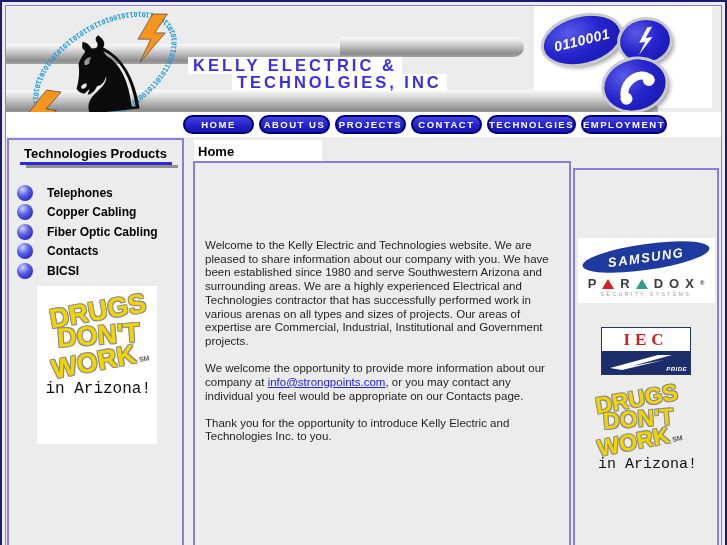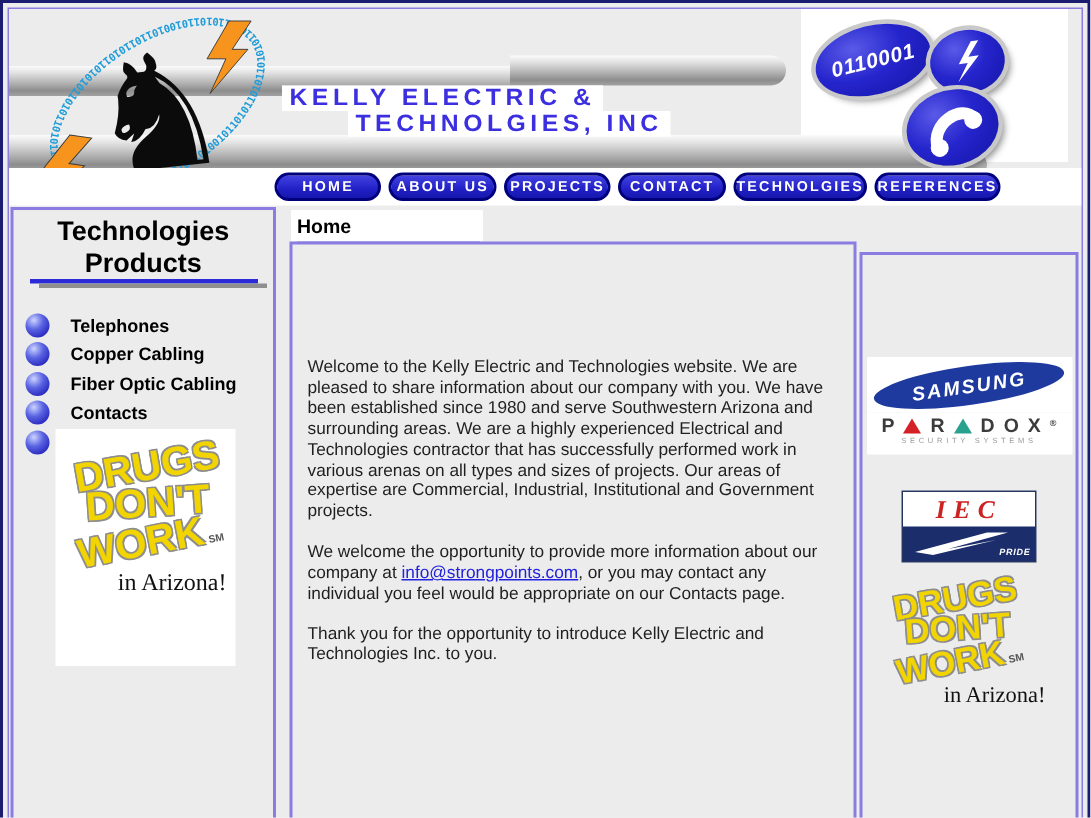--- a/index.html
+++ b/index.html
@@ -39,36 +39,36 @@
     display:flex;align-items:center;justify-content:center;text-decoration:none;white-space:nowrap;}
 
   
   .rule{height:3px;background:#2a2ad8;position:relative;}
   .rule::after{content:"";position:absolute;left:6px;top:3px;width:100%;height:3px;background:#8f8f8f;}
 
   
   .leftbox{position:absolute;left:1px;top:132px;bottom:0;width:177px;box-sizing:border-box;
     border:2px solid #8a7ce0;background:#ececec;}
   .side-head{margin:4px auto 0;width:152px;text-align:center;}
-  .side-head span{font-size:18px;font-weight:bold;color:#000;}
+  .side-head span{font-size:13px;font-weight:bold;color:#000;}
   .side-list{margin-top:18px;}
   .side-item{display:flex;align-items:center;height:19.5px;cursor:pointer;}
   .sphere{width:16px;height:16px;border-radius:50%;margin-left:8px;flex:0 0 16px;
     background:radial-gradient(circle at 35% 28%,#ccd4ff 0%,#5a64e2 40%,#2a2ac0 78%,#1b1b92 100%);}
   .side-item b{margin-left:14px;font-size:12px;color:#000;}
 
   
   .drugs{text-align:left;}
   .dl{font-weight:bold;color:#f2d400;line-height:.92;
     text-shadow:1px 1px 0 #8d8d8d,-1px -1px 0 #8d8d8d,1px -1px 0 #8d8d8d,-1px 1px 0 #8d8d8d;}
   .dl1{transform:rotate(-10deg);}
   .dl2{transform:rotate(-4deg) translateX(8px);}
   .dl3{transform:rotate(-11deg) translateX(2px);}
   .dsm{font-size:7px;color:#555;text-shadow:none;vertical-align:baseline;margin-left:2px;}
-  .dtag{font-family:Liberation Serif, serif;color:#111;text-align:right;transform:none;}
+  .dtag{font-family:Liberation Mono, monospace;color:#111;text-align:right;transform:none;}
   .drugs-left{position:absolute;left:28px;top:146px;width:120px;height:158px;background:#fff;
     padding-top:12px;box-sizing:border-box;}
   .drugs-left .dl{font-size:27px;margin-left:12px;}
   .drugs-left .dtag{font-size:16px;margin:8px 6px 0 0;}
   .drugs-right{width:108px;margin:12px 18px 0 14px;}
   .drugs-right .dl{font-size:23px;margin-left:6px;}
   .drugs-right .dtag{font-size:15px;margin:6px 0 0 0;}
 
   
   .home-strip{position:absolute;left:188px;top:134px;width:122px;background:#fff;padding:2px 2px 0 4px;}
@@ -90,21 +90,21 @@
   .paradox-box{width:137px;height:28px;margin:0 auto;background:#fff;text-align:center;padding-top:2px;box-sizing:border-box;}
   .paradox-row{display:flex;align-items:center;justify-content:center;gap:6px;
     font-size:13px;font-weight:bold;color:#3c3c3c;line-height:13px;}
   .tri{width:0;height:0;border-left:6px solid transparent;border-right:6px solid transparent;display:inline-block;}
   .tri-red{border-bottom:10px solid #d42027;}
   .tri-teal{border-bottom:10px solid #2aa18f;}
   .reg{font-size:6px;color:#3c3c3c;align-self:flex-start;}
   .paradox-sub{font-size:5px;letter-spacing:2.5px;color:#9a9a9a;margin-top:1px;}
   .iec-box{width:88px;margin:24px auto 0;border:1px solid #24355f;background:#fff;}
   .iec-top{height:23px;display:flex;align-items:center;justify-content:center;
-    font-family:"Liberation Serif",serif;font-style:italic;font-weight:bold;
+    font-family:"Liberation Serif",serif;font-weight:bold;
     font-size:17px;letter-spacing:5px;color:#cc2222;}
   .iec-bottom{position:relative;height:23px;background:#1c2d6b;}
   .pride{position:absolute;right:3px;bottom:2px;color:#fff;font-style:italic;font-weight:bold;font-size:6px;letter-spacing:.5px;}
 </style>
 </head>
 <body>
 
 <div class="page">
  <div class="inner">
 
@@ -154,21 +154,21 @@
       </svg>
     </div>
 
     <div class="navstrip">
       <div class="nav-row">
         <a class="pill">HOME</a>
         <a class="pill">ABOUT US</a>
         <a class="pill">PROJECTS</a>
         <a class="pill">CONTACT</a>
         <a class="pill">TECHNOLGIES</a>
-        <a class="pill">REFERENCES</a>
+        <a class="pill">EMPLOYMENT</a>
       </div>
     </div>
   </div>
 
   <div class="leftbox">
     <div class="side-head">
       <span>Technologies Products</span>
       <div class="rule"></div>
     </div>
     <div class="side-list">

